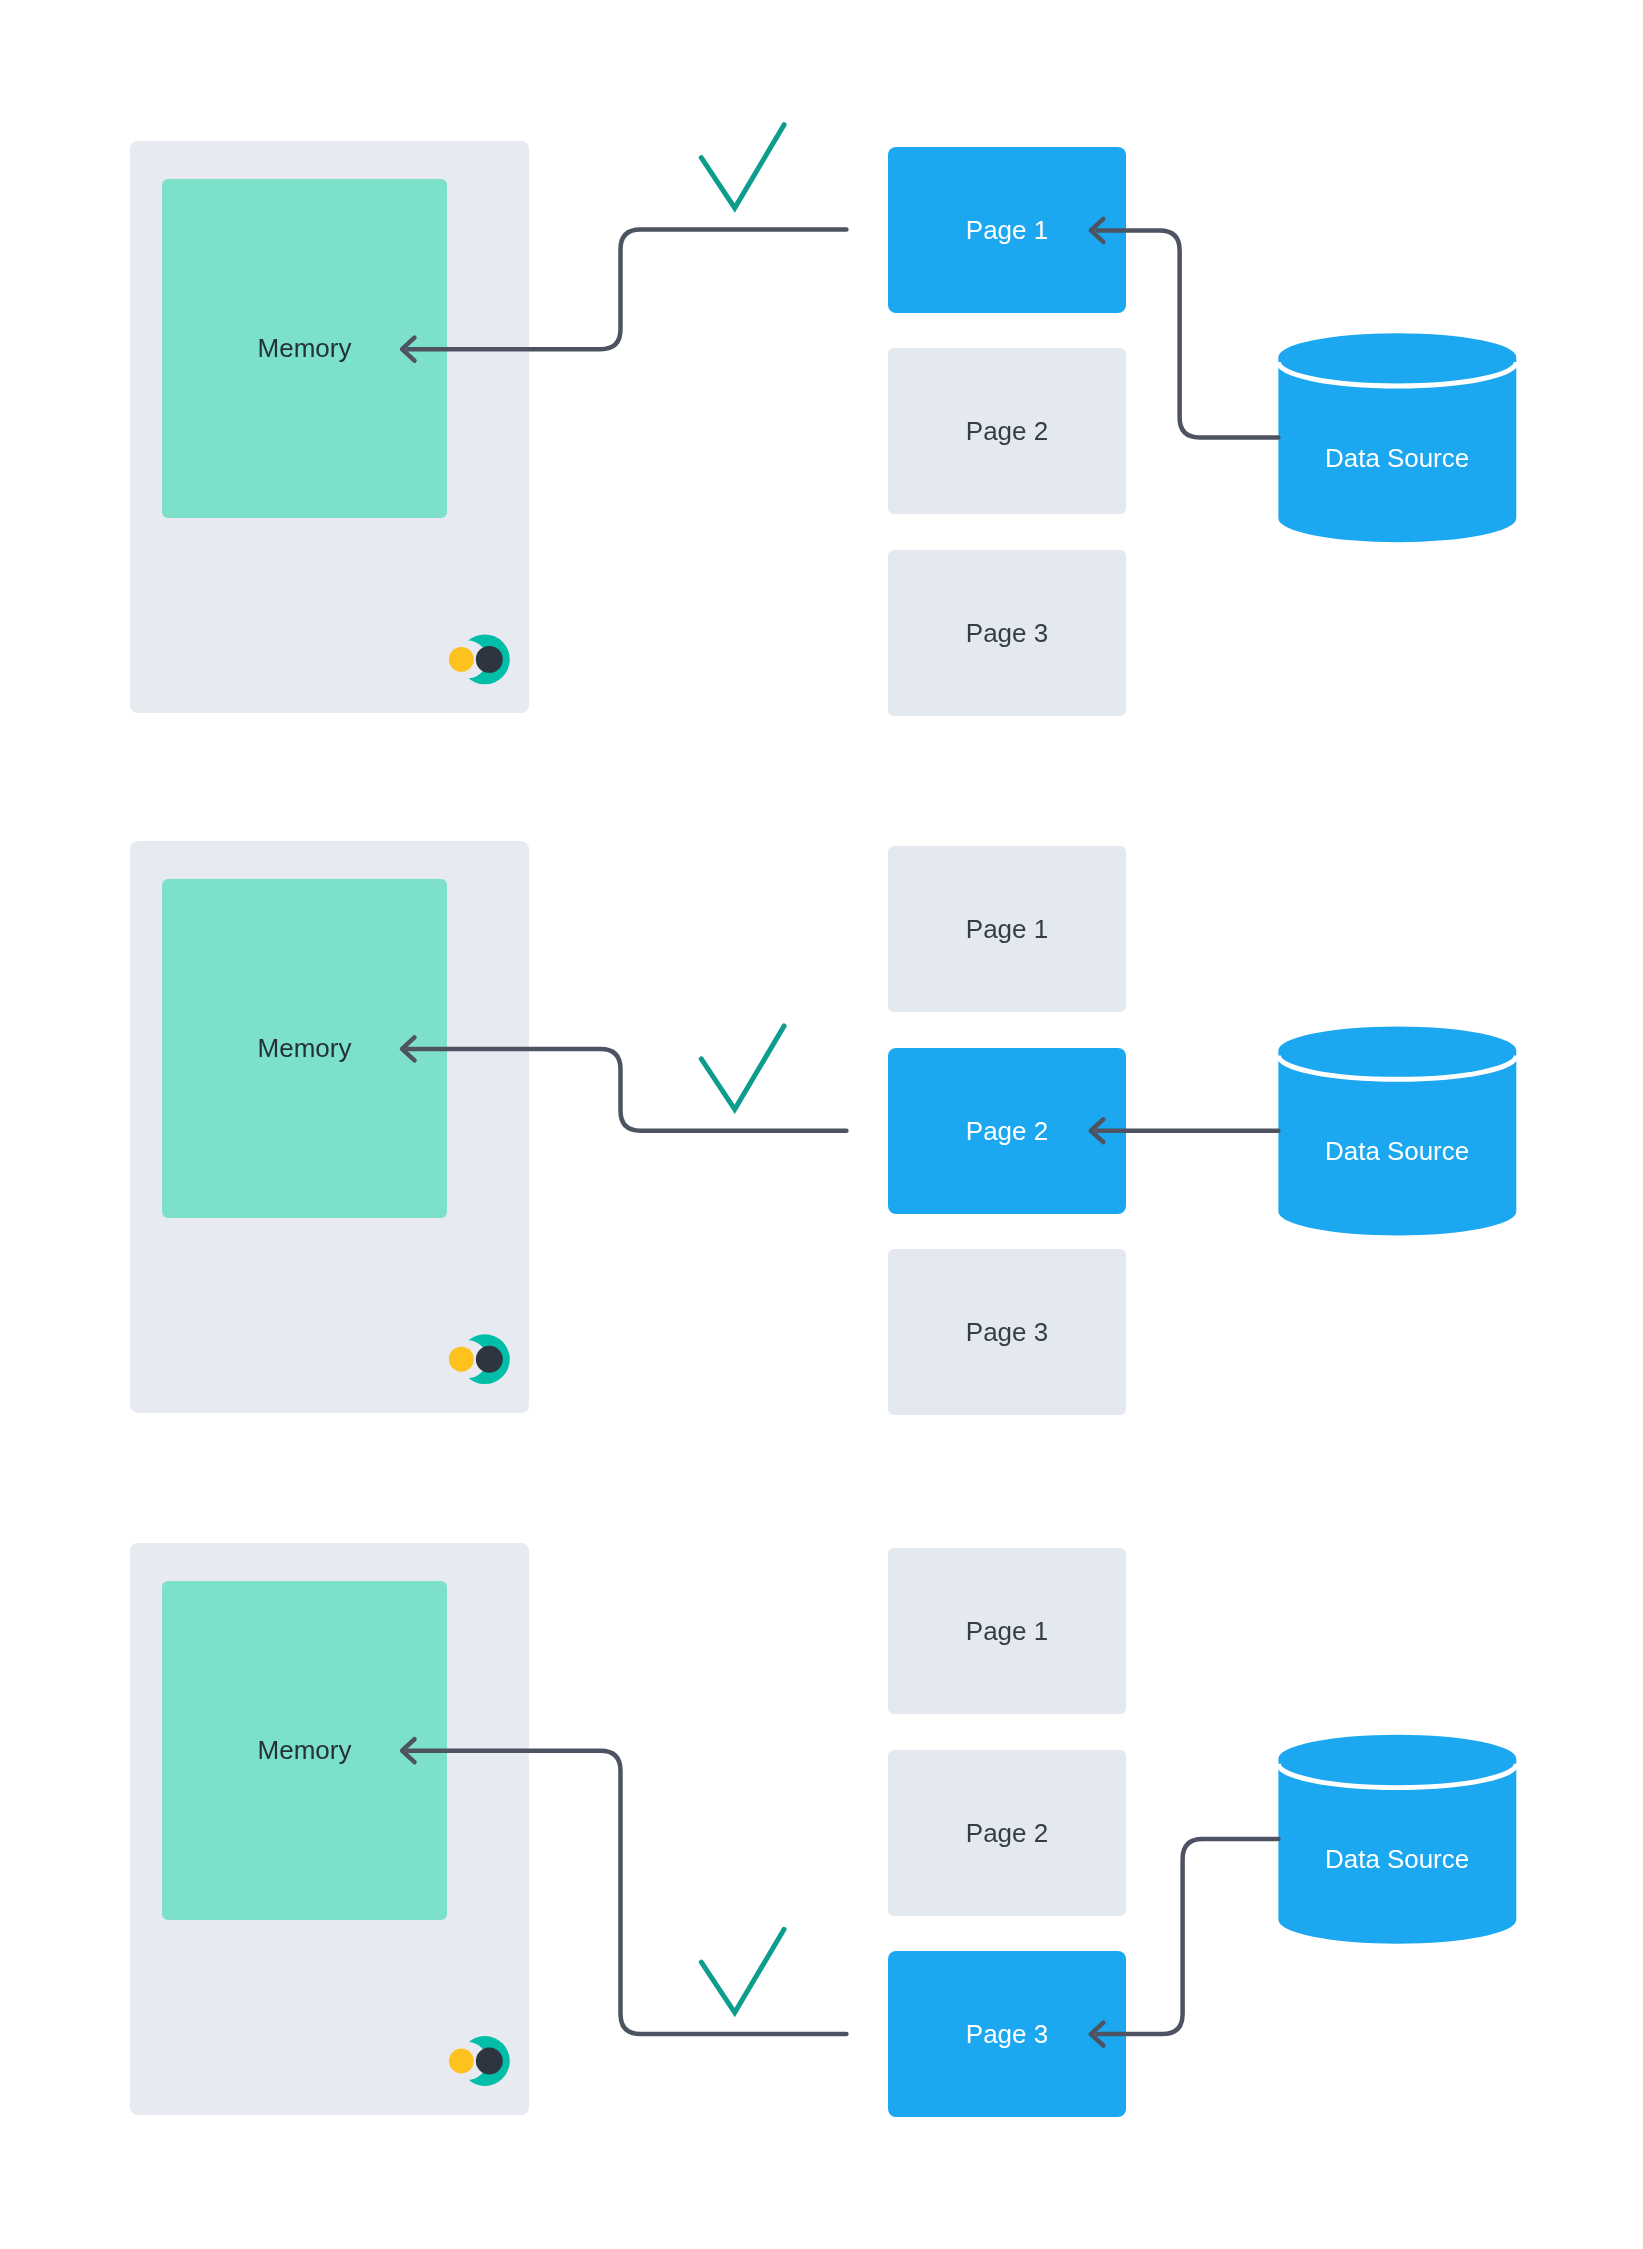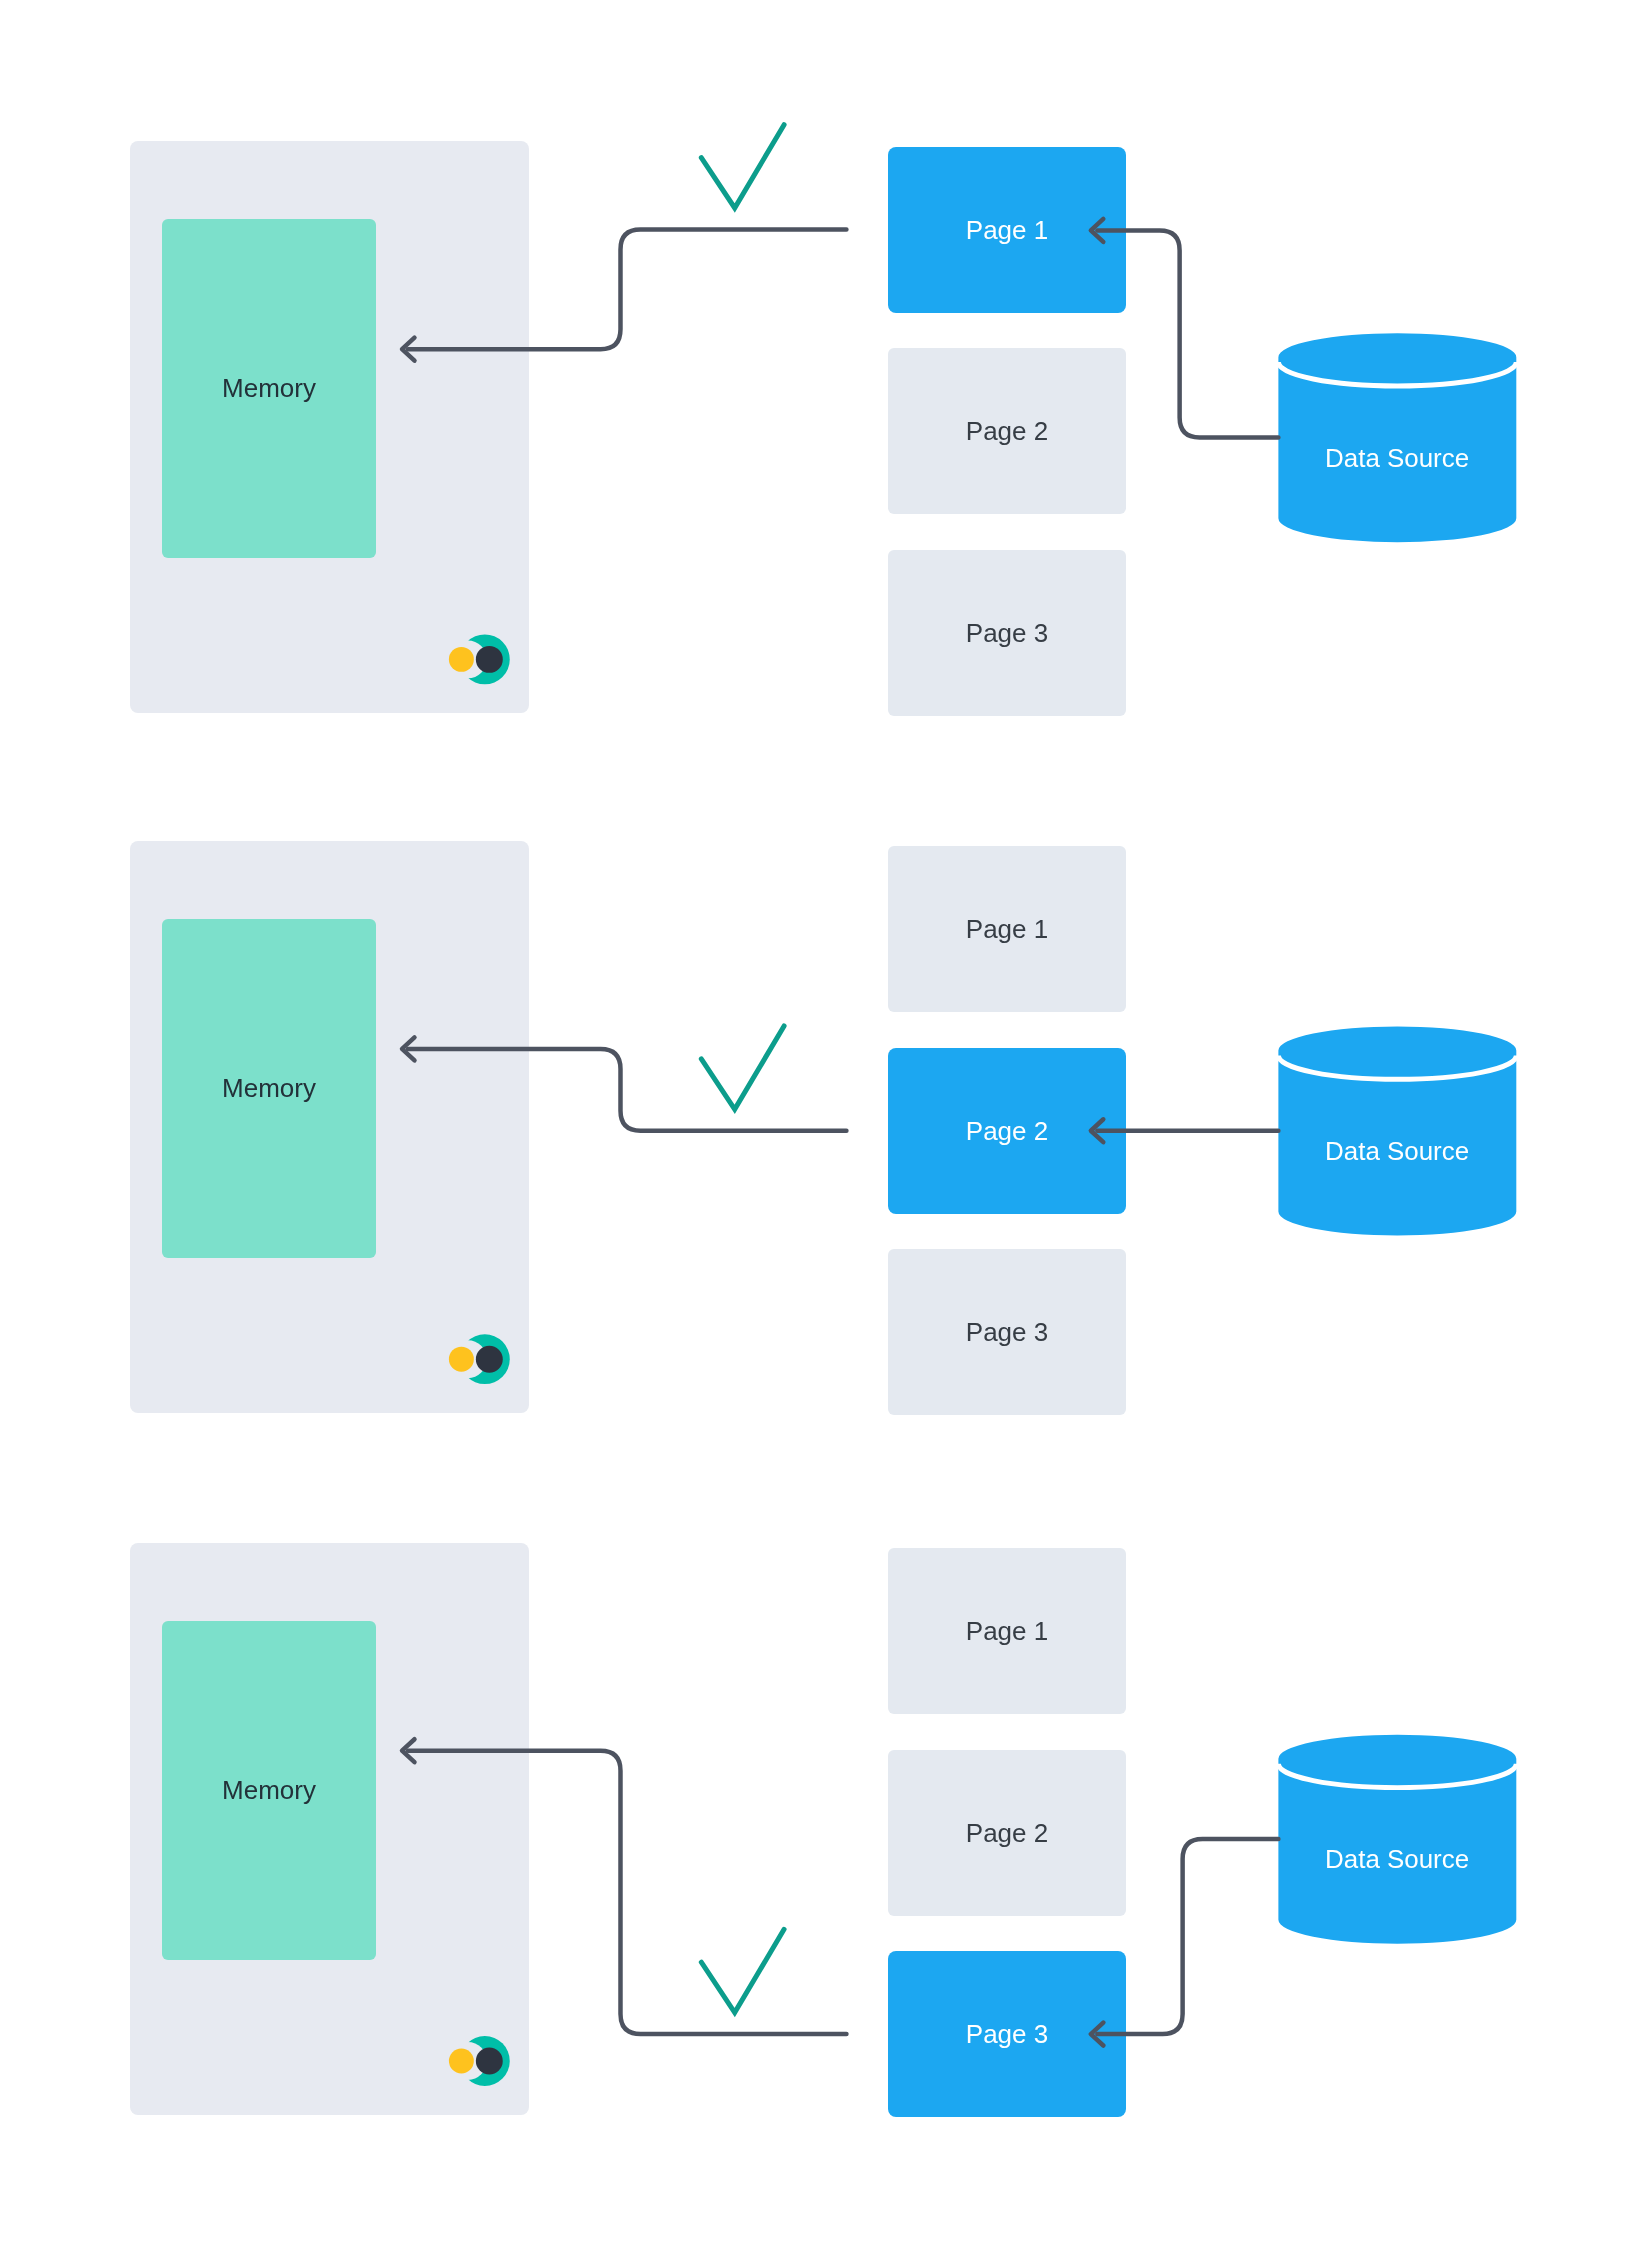--- a/index.html
+++ b/index.html
@@ -21,23 +21,23 @@
   body{
     width:1644px;height:2250px;position:relative;overflow:hidden;
     font-family:"Liberation Sans", sans-serif;
   }
   .canvas{position:absolute;left:0;top:0;width:1644px;height:2250px;}
   .memory-container{
     position:absolute;left:130px;width:399px;height:572px;
     background:var(--container-gray);border-radius:8px;
   }
   .memory-box{
-    position:absolute;left:32px;top:38px;width:214px;height:339px;
+    position:absolute;left:32px;top:38px;width:285px;height:339px;
     background:var(--memory-teal);border-radius:6px;
-    display:flex;align-items:center;justify-content:center;margin-top:40px;
+    display:flex;align-items:center;justify-content:center;
   }
   .memory-label{font-size:26px;color:var(--memory-text);}
   .page-box{
     position:absolute;left:846px;width:238px;height:166px;
     border-radius:6px;display:flex;align-items:center;justify-content:center;margin-left:42px;
   }
   .page-box.inactive{background:var(--page-gray);}
   .page-box.inactive .page-label{color:var(--page-text);}
   .page-box.active{background:var(--accent-blue);border-radius:8px;}
   .page-box.active .page-label{color:var(--white);}

